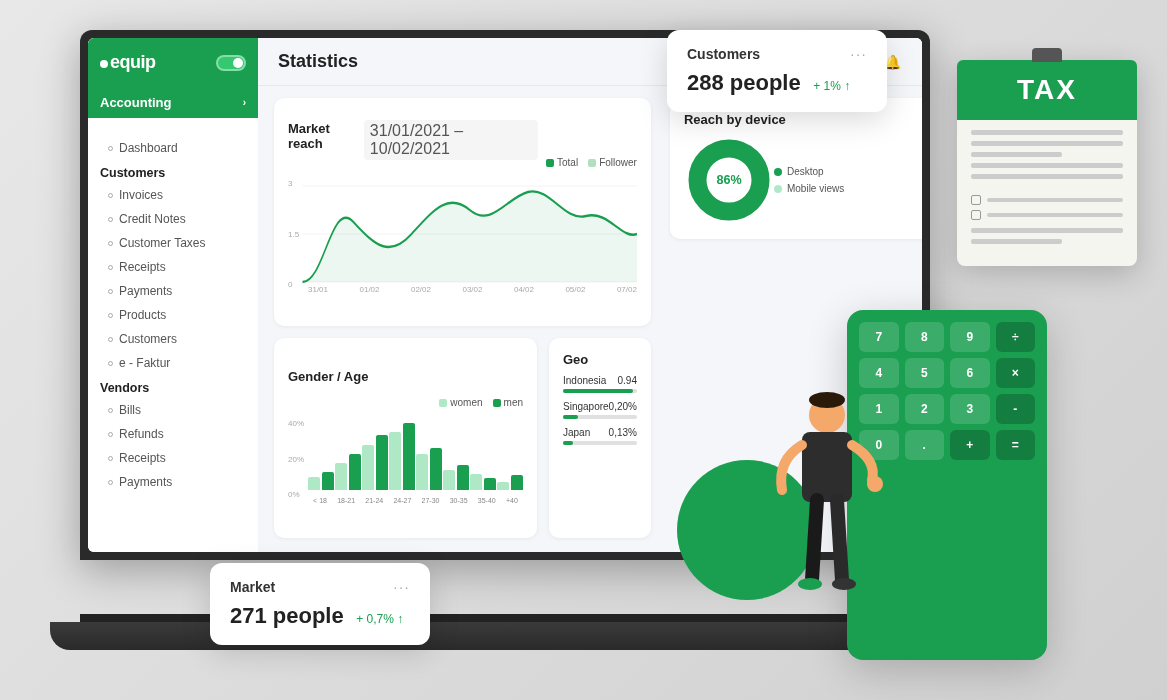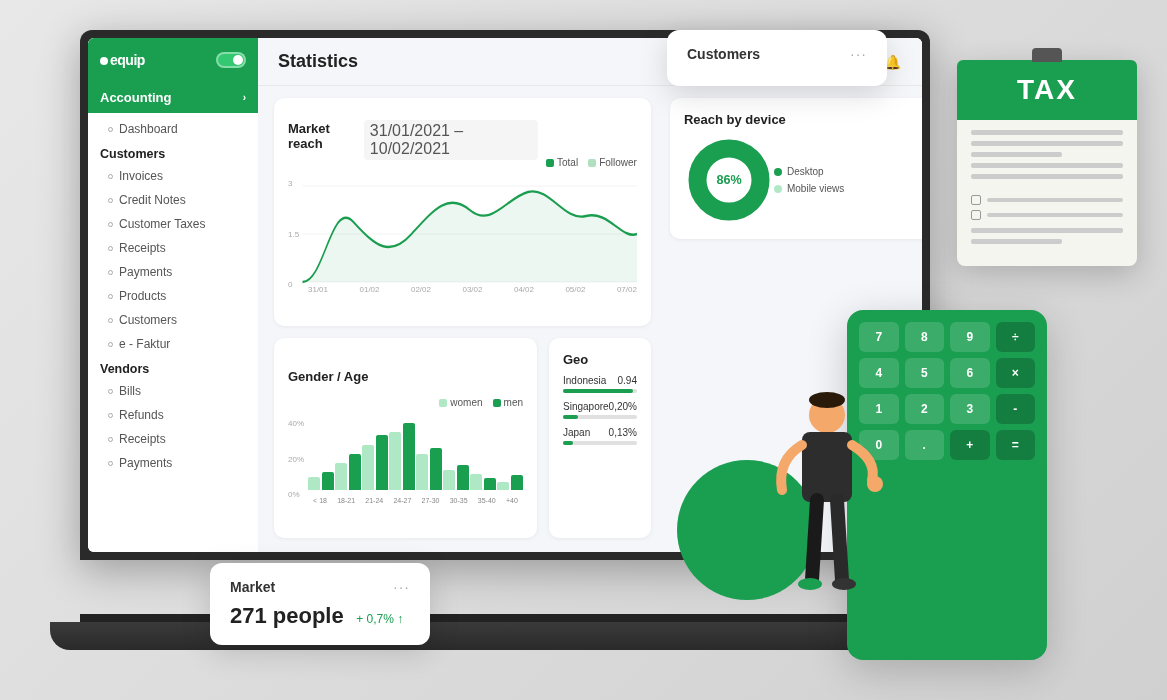--- a/index.html
+++ b/index.html
@@ -84,21 +84,21 @@
     .logo-area {
       background: #1a9e50;
       padding: 14px 12px;
       display: flex;
       align-items: center;
       justify-content: space-between;
     }
 
     .logo-text {
       color: white;
-      font-size: 14px;
+      font-size: 18px;
       font-weight: 700;
       letter-spacing: -0.5px;
       text-align: center;
     }
 
     .logo-dot {
       display: inline-block;
       width: 8px;
       height: 8px;
       background: white;
@@ -135,20 +135,21 @@
       font-weight: 600;
       font-size: 13px;
     }
 
     .accounting-tab .chevron {
       font-size: 10px;
     }
 
     .sidebar-section {
       padding: 4px 0;
+      margin-top: 14px;
     }
 
     .sidebar-item {
       padding: 5px 12px 5px 20px;
       color: #555;
       cursor: pointer;
       font-size: 12px;
       display: flex;
       align-items: center;
       gap: 6px;
@@ -907,20 +908,27 @@
     <div class="laptop-hinge"></div>
     <div class="laptop-base"></div>
   </div>
 
   <div class="green-circle"></div>
 
   <div class="customers-card">
     <div class="float-card-header">
       <span class="float-card-title">Customers</span>
       <span class="three-dots">···</span>
+    </div>
+    <div>
+      <span class="float-card-count">288 people</span>
+      <span class="float-card-change">
+        <span>+ 1%</span>
+        <span class="arrow-up">↑</span>
+      </span>
     </div>
   </div>
 
   <div class="market-card">
     <div class="float-card-header">
       <span class="float-card-title">Market</span>
       <span class="three-dots">···</span>
     </div>
     <div>
       <span class="float-card-count">271 people</span>

